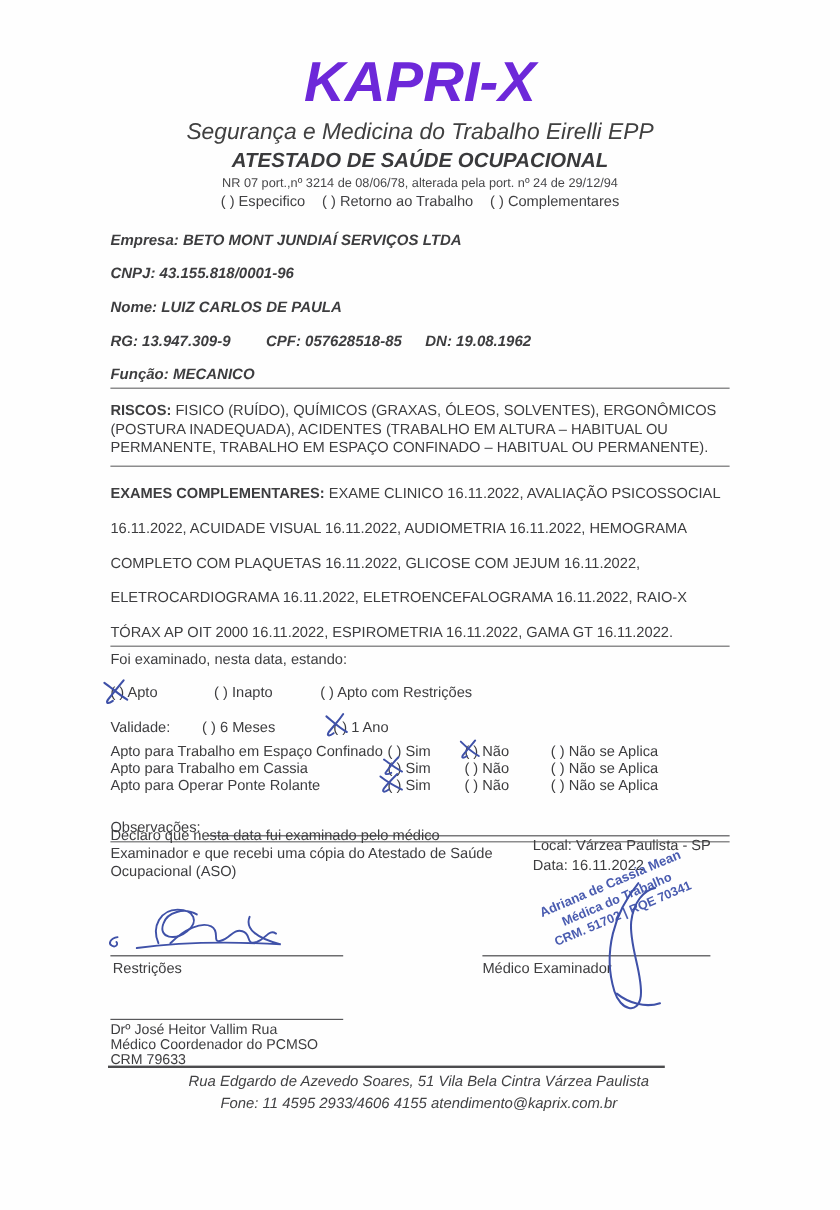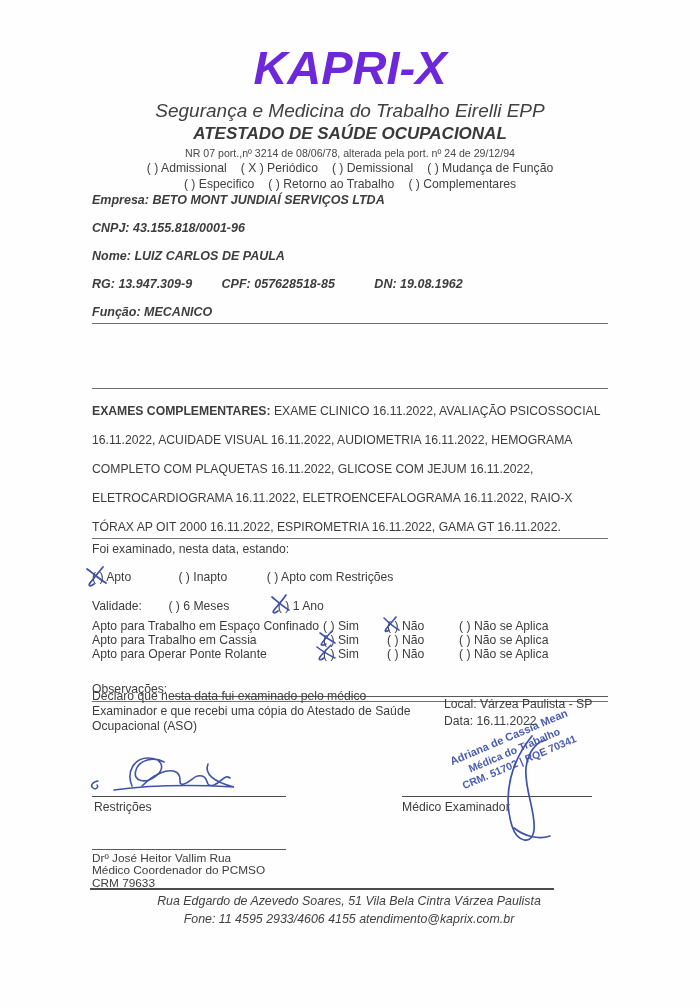--- a/index.html
+++ b/index.html
@@ -21,21 +21,21 @@
   .subtitle { margin-top: 9px; font-size: 19px; font-weight: normal; font-style: italic; color: #404040; }
   .doc-title { margin-top: 2px; font-size: 17px; font-weight: bold; font-style: italic; color: #3a3a3c; }
   .regulation { margin-top: 3px; font-size: 10.6px; color: #474749; }
   .type-row { margin-top: 2px; font-size: 12.2px; color: #414143; }
   .type-row span { margin: 0 7px; }
 
   
   .emp { top: 186px; left: 92px; width: 520px; font-size: 12.5px; }
   .emp-line { height: 28px; line-height: 28px; font-weight: bold; font-style: italic; white-space: nowrap; }
   .gap-md { margin-left: 26px; }
-  .gap-lg { margin-left: 36px; }
+  .gap-lg { margin-left: 16px; }
 
   .rule { position: absolute; left: 92px; width: 516px; border-top: 1px solid #707072; }
 
   .para { left: 92px; width: 524px; font-size: 12.2px; }
   .riscos { top: 335px; line-height: 15.6px; }
   .exames { top: 397px; line-height: 29px; width: 518px; }
 
   .foi { top: 542px; left: 92px; font-size: 12.2px; }
 
   .opt-row { left: 92px; font-size: 12.2px; white-space: nowrap; }
@@ -97,23 +97,20 @@
 <body>
 
 <div class="page">
 
   <div class="abs header">
     <div class="brand">KAPRI-X</div>
     <div class="subtitle">Segurança e Medicina do Trabalho Eirelli EPP</div>
     <div class="doc-title">ATESTADO DE SAÚDE OCUPACIONAL</div>
     <div class="regulation">NR 07 port.,nº 3214 de 08/06/78, alterada pela port. nº 24 de 29/12/94</div>
     <div class="type-row">
-      <span>( ) Admissional</span><span>( X ) Periódico</span><span>( ) Demissional</span><span>( ) Mudança de Função</span>
-    </div>
-    <div class="type-row">
       <span>( ) Especifico</span><span>( ) Retorno ao Trabalho</span><span>( ) Complementares</span>
     </div>
   </div>
 
   <div class="abs emp">
     <div class="emp-line">
       <span>Empresa:</span>
       <span>BETO MONT JUNDIAÍ SERVIÇOS LTDA</span>
     </div>
     <div class="emp-line">
@@ -133,20 +130,24 @@
       <span>19.08.1962</span>
     </div>
     <div class="emp-line">
       <span>Função:</span>
       <span>MECANICO</span>
     </div>
   </div>
 
   <div class="rule" style="top:323px;"></div>
 
+  <p class="abs para riscos">
+    <span class="b">RISCOS:</span>
+    <span>FISICO (RUÍDO), QUÍMICOS (GRAXAS, ÓLEOS, SOLVENTES), ERGONÔMICOS (POSTURA INADEQUADA), ACIDENTES (TRABALHO EM ALTURA – HABITUAL OU PERMANENTE, TRABALHO EM ESPAÇO CONFINADO – HABITUAL OU PERMANENTE).</span>
+  </p>
 
   <div class="rule" style="top:388px;"></div>
 
   <p class="abs para exames">
     <span class="b">EXAMES COMPLEMENTARES:</span>
     <span>EXAME CLINICO 16.11.2022, AVALIAÇÃO PSICOSSOCIAL 16.11.2022, ACUIDADE VISUAL 16.11.2022, AUDIOMETRIA 16.11.2022, HEMOGRAMA COMPLETO COM PLAQUETAS 16.11.2022, GLICOSE COM JEJUM 16.11.2022, ELETROCARDIOGRAMA 16.11.2022, ELETROENCEFALOGRAMA 16.11.2022, RAIO-X TÓRAX AP OIT 2000 16.11.2022, ESPIROMETRIA 16.11.2022, GAMA GT 16.11.2022.</span>
   </p>
 
   <div class="rule" style="top:538px;"></div>
 

